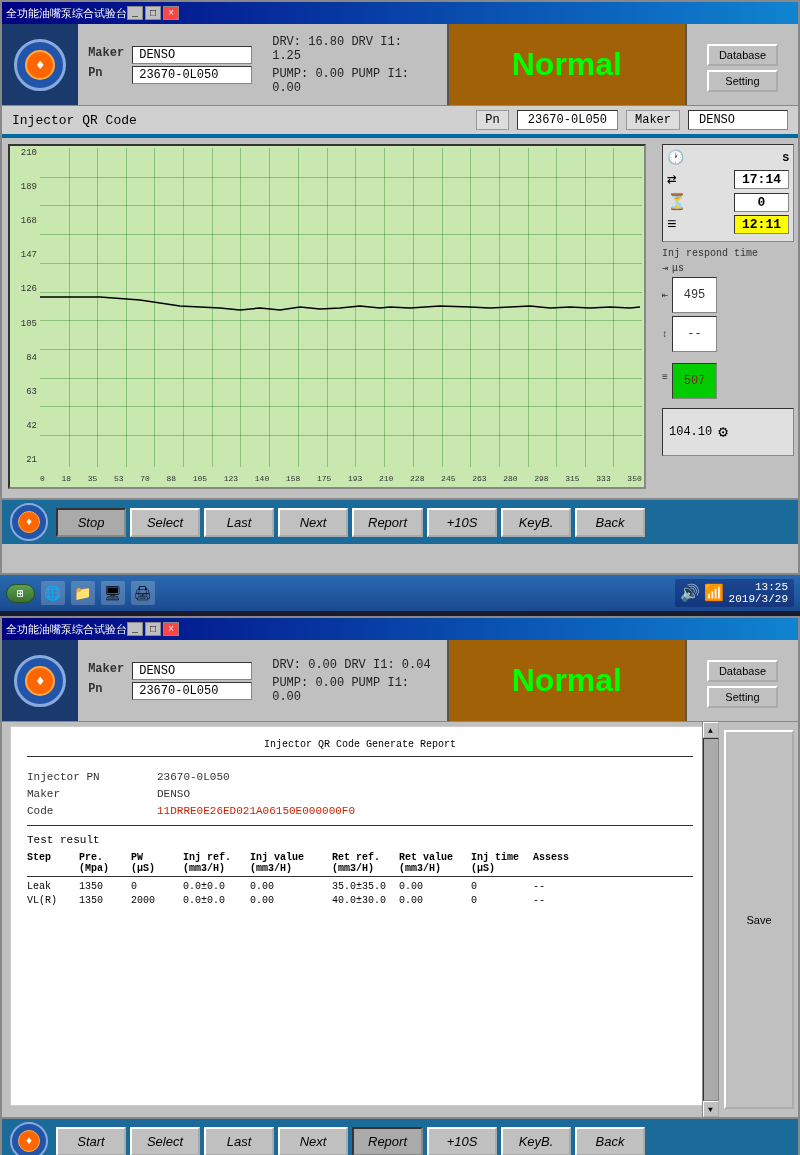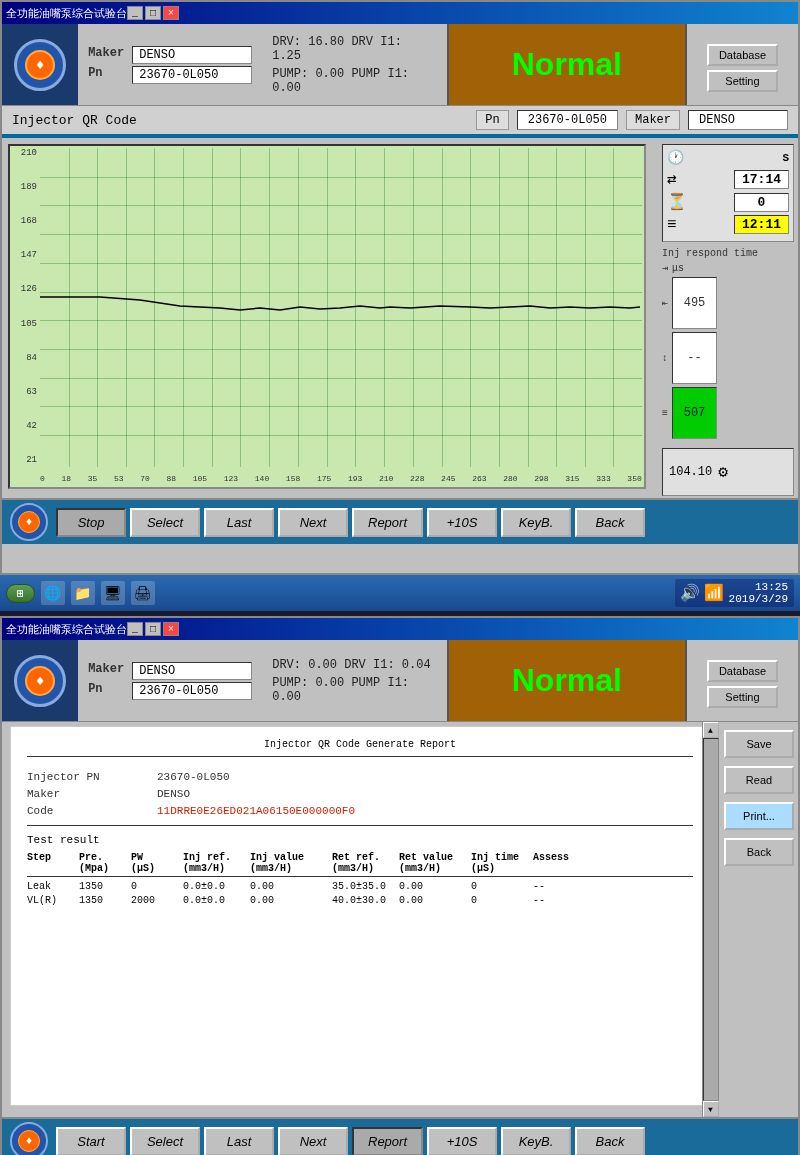--- a/index.html
+++ b/index.html
@@ -315,28 +315,29 @@
       align-items: center;
       gap: 4px;
       margin-bottom: 3px;
     }
     .inj-unit {
       font-size: 10px;
     }
     .inj-val {
       background: white;
       border: 1px inset #888;
-      padding: 18px 6px;
+      padding: 10px 6px;
       font-size: 12px;
       min-width: 45px;
       text-align: center;
     }
     .inj-val.green-bg {
       background: #00cc00;
-      color: #0f172a;
+      color: #7f1d1d;
+      margin-top: 8px;
     }
 
     .reading-val {
       background: #e0e0e0;
       border: 1px inset #888;
       padding: 13px 6px;
       font-size: 12px;
       display: flex;
       align-items: center;
       gap: 6px;
@@ -862,21 +863,21 @@
         </div>
       </div>
 
       <div class="report-scrollbar">
         <div class="scroll-arrow">▲</div>
         <div class="scroll-track"></div>
         <div class="scroll-arrow">▼</div>
       </div>
     </div>
 
-    <div style="width:80px;padding:8px 6px;display:flex;flex-direction:column;gap:8px;background:#c0c0c0;">
+    <div style="width:80px;padding:8px 6px;display:flex;flex-direction:row;gap:8px;background:#c0c0c0;">
       <button class="win-btn" style="padding:6px 8px;">Save</button>
       <button class="win-btn" style="padding:6px 8px;">Read</button>
       <button class="win-btn" style="padding:6px 8px;background:#aaddff;">Print...</button>
       <button class="win-btn" style="padding:6px 8px;">Back</button>
     </div>
   </div>
 
   <div class="toolbar">
     <div class="toolbar-logo">
       <div style="width:22px;height:22px;border-radius:50%;background:#ff6600;border:1px solid #ffaa44;display:flex;align-items:center;justify-content:center;color:white;font-size:11px;">♦</div>

